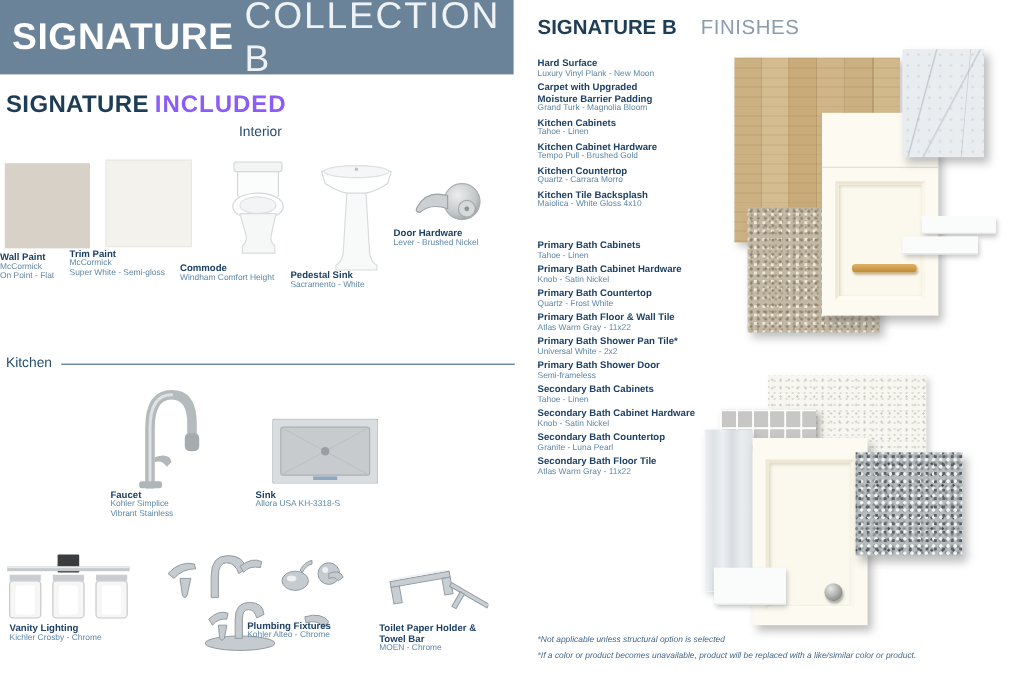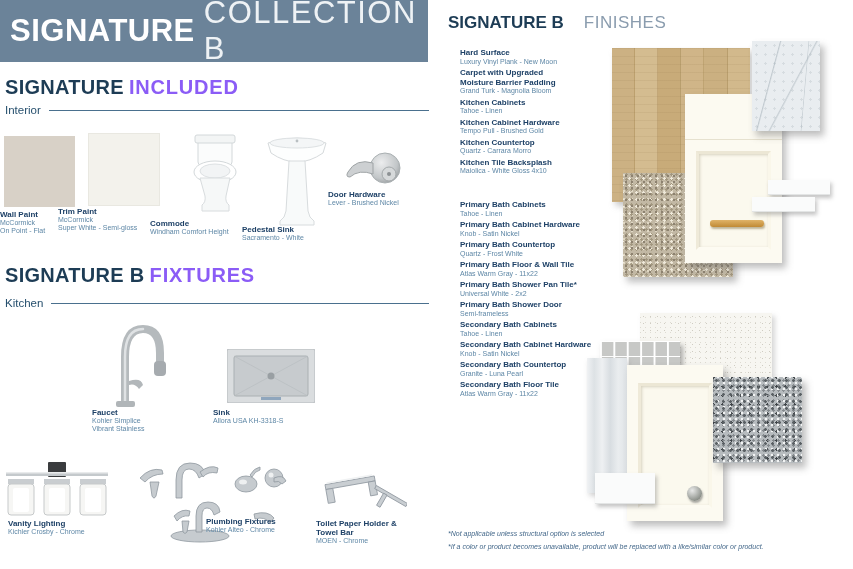--- a/index.html
+++ b/index.html
@@ -23,21 +23,21 @@
   
   .ilabel{position:absolute;text-align:left;}
   .ilabel .t{font-size:8px;font-weight:bold;color:#1d4066;line-height:9px;}
   .ilabel .s{font-size:7px;color:#5e87a6;line-height:8px;}
   
   .swatch{position:absolute;}
   .wall-paint{background:#d8d1c7;}
   .trim-paint{background:#f3f2ec;border:1px solid #e9e8e1;}
   
   .fin-group{position:absolute;width:160px;}
-  .fin{margin-bottom:2.5px;margin-left:12px;}
+  .fin{margin-bottom:2.5px;}
   .fin .t{font-size:8px;font-weight:bold;color:#1d4066;line-height:9.5px;}
   .fin .s{font-size:7px;color:#5e87a6;line-height:8px;}
   .fin.narrow .t{width:108px;}
   .footnote{position:absolute;font-size:7px;font-style:italic;color:#44688a;width:420px;}
   
   .sample{position:absolute;box-shadow:4px 5px 7px rgba(110,110,110,.45);}
   .lvp{background:
     repeating-linear-gradient(180deg, rgba(134,108,64,.10) 0 1.5px, rgba(0,0,0,0) 1.5px 8px),
     repeating-linear-gradient(90deg, #ccb183 0 22px, #bca06e 22px 23px, #d4bc90 23px 45px,
       #c3a778 45px 46px, #c8ab79 46px 68px, #b99f6e 68px 69px, #d0b588 69px 91px,
@@ -89,21 +89,21 @@
 <div class="page">
 
   <div class="banner">
     <span class="b">SIGNATURE</span>
     <span class="l">COLLECTION B</span>
   </div>
 
   <div class="h2" style="left:5px;top:76px;">
     <span>SIGNATURE</span><span class="light">INCLUDED</span>
   </div>
-  <div class="rule-row" style="left:5px;top:104px;width:424px;">
+  <div class="rule-row" style="left:5px;top:104px;width:424px;flex-direction:column;">
     <span class="lbl">Interior</span>
     <span class="ln"></span>
   </div>
 
   <div class="swatch wall-paint" style="left:4px;top:136px;width:71px;height:71px;"></div>
   <div class="swatch trim-paint" style="left:88px;top:133px;width:70px;height:71px;"></div>
 
   <div class="imgbox" style="left:184px;top:134px;">
     <svg width="62" height="80" viewBox="0 0 62 80">
       <rect x="14" y="6" width="34" height="25" rx="3" fill="#fbfcfc" stroke="#d3d8da"></rect>
@@ -155,23 +155,20 @@
   </div>
   <div class="ilabel" style="left:242px;top:225px;width:112px;">
     <div class="t">Pedestal Sink</div>
     <div class="s">Sacramento - White</div>
   </div>
   <div class="ilabel" style="left:328px;top:190px;width:98px;">
     <div class="t">Door Hardware</div>
     <div class="s">Lever - Brushed Nickel</div>
   </div>
 
-  <div class="h2" style="left:5px;top:264px;">
-    <span>SIGNATURE B</span><span class="light">FIXTURES</span>
-  </div>
   <div class="rule-row" style="left:5px;top:297px;width:424px;">
     <span class="lbl">Kitchen</span>
     <span class="ln"></span>
   </div>
 
   <div class="imgbox" style="left:113px;top:319px;">
     <svg width="56" height="88" viewBox="0 0 56 88">
       <path d="M12 86 L12 38 Q12 10 30 10 Q47 10 47 34 L47 42" fill="none" stroke="#b5babd" stroke-width="8" stroke-linecap="round"></path>
       <path d="M12 86 L12 38 Q12 10 30 10" fill="none" stroke="#dfe2e4" stroke-width="2.5" stroke-linecap="round"></path>
       <rect x="41" y="42" width="12" height="15" rx="4" fill="#a6abaf"></rect>

